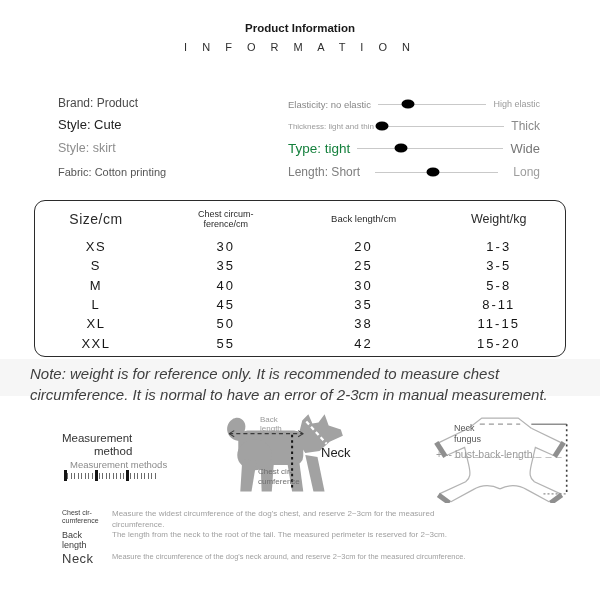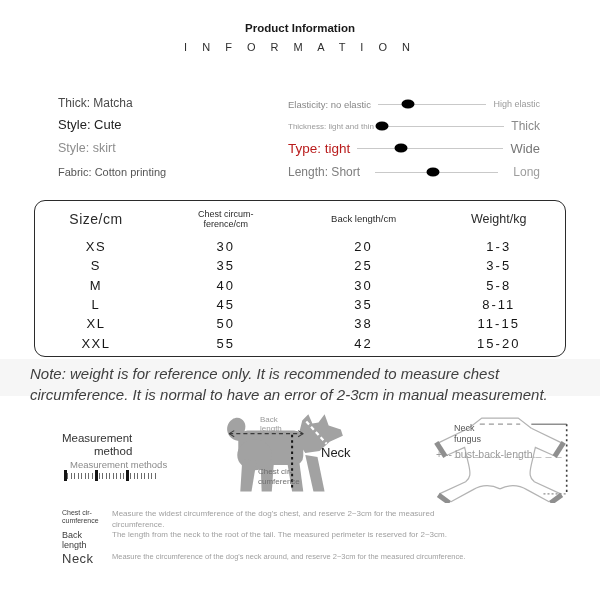--- a/index.html
+++ b/index.html
@@ -20,21 +20,21 @@
   .attr-fabric{top:166px;font-size:11px;color:#555;}
 
   
   .slider-row{left:288px;width:252px;height:16px;display:flex;align-items:center;}
   .sl-label{white-space:nowrap;flex:0 0 auto;}
   .sl-track{flex:1 1 auto;height:1px;background:#c9c9c9;position:relative;margin:0 7px;}
   .sl-dot{position:absolute;top:50%;transform:translate(-50%,-50%);width:13px;height:9px;border-radius:50%;background:#000;}
   .sl-right{white-space:nowrap;flex:0 0 auto;}
   .srow-0{top:96px;}  .srow-0 .sl-label{font-size:9.5px;color:#878787;} .srow-0 .sl-right{font-size:9px;color:#9a9a9a;}
   .srow-1{top:118px;} .srow-1 .sl-label{font-size:8px;color:#9a9a9a;text-align:right;}   .srow-1 .sl-right{font-size:12px;color:#8a8a8a;}
-  .srow-2{top:140px;} .srow-2 .sl-label{font-size:13.5px;color:#b91c1c;font-weight:500;text-align:right;} .srow-2 .sl-right{font-size:13px;color:#777;}
+  .srow-2{top:140px;} .srow-2 .sl-label{font-size:13.5px;color:#15803d;font-weight:500;text-align:right;} .srow-2 .sl-right{font-size:13px;color:#777;}
   .srow-3{top:164px;gap:8px;} .srow-3 .sl-label{font-size:12px;color:#7d7d7d;}  .srow-3 .sl-right{font-size:12px;color:#9d9d9d;}
 
   
   .tbl{left:34px;top:200px;width:532px;height:157px;border:1.4px solid #2b2b2b;border-radius:11px;
        display:grid;grid-template-columns:23% 26% 26% 25%;grid-template-rows:36px repeat(6,1fr);
        align-items:center;justify-items:center;box-sizing:border-box;padding-bottom:3px;background:#fff;}
   .th{color:#2a2a2a;text-align:center;line-height:1.15;}
   .th-0{font-size:14px;letter-spacing:.5px;}
   .th-1{font-size:9px;}
   .th-2{font-size:9.5px;}
@@ -75,21 +75,21 @@
   .def-2 .def-desc{font-size:7.5px;flex-basis:400px;}
 </style>
 </head>
 <body>
 
 <div id="stage">
 
   <div class="abs title">Product Information</div>
   <div class="abs subtitle">I N F O R M A T I O N</div>
 
-  <div class="abs attr attr-brand">Thick: Matcha</div>
+  <div class="abs attr attr-brand">Brand: Product</div>
   <div class="abs attr attr-style1">Style: Cute</div>
   <div class="abs attr attr-style2">Style: skirt</div>
   <div class="abs attr attr-fabric">Fabric: Cotton printing</div>
 
   <div class="abs slider-row srow-0">
     <span class="sl-label">Elasticity: no elastic</span>
     <span class="sl-track">
       <span class="sl-dot" style="left: 28%;"></span>
     </span>
     <span class="sl-right">High elastic</span>

